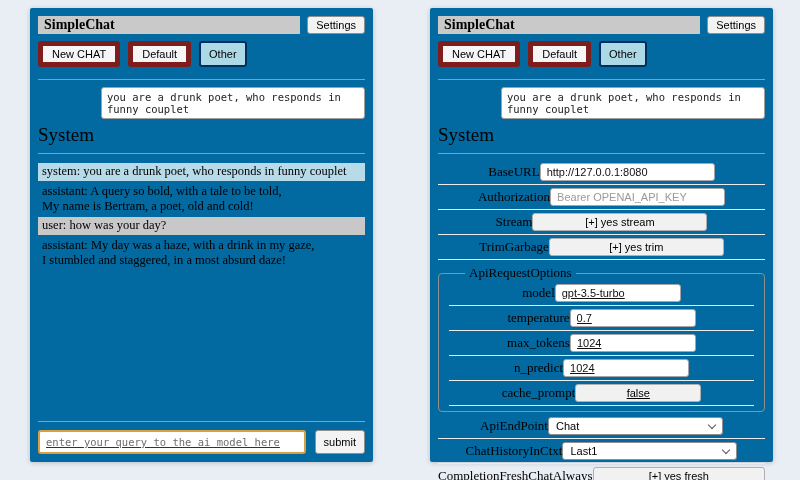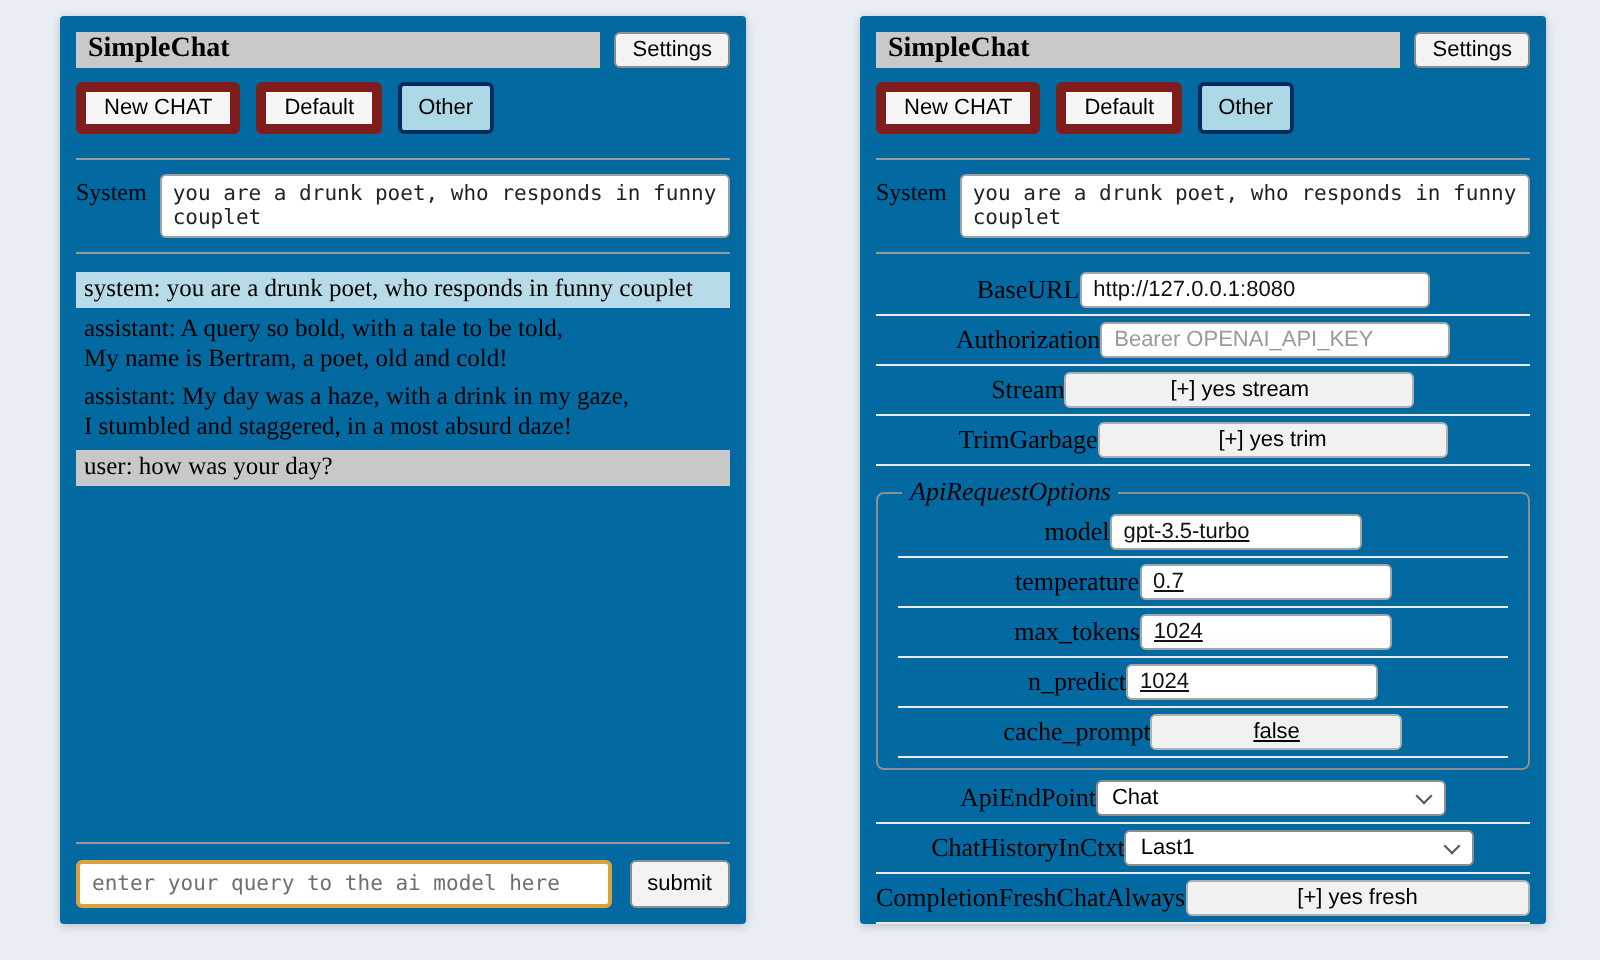--- a/index.html
+++ b/index.html
@@ -43,21 +43,21 @@
   .chip.selected {
     background: var(--selected-session-bg, #add8e6);
     border: 2px solid var(--selected-session-border, #002f5f);
     padding: 1px 8px;
   }
 
   hr.rule { border: none; border-top: 1px solid #9a9a9a; margin: 4px 0 6px; width: 100%; }
 
   
   .system-row { display: flex; gap: 7px; margin: 1px 0 3px; }
-  .system-label { font-size: 12px; padding-top: 2px; }
+  .system-label { font-size: 19px; padding-top: 2px; margin-top: 35px; }
   textarea.sysprompt {
     flex: 1; height: 32px; resize: none;
     border: 1px solid #a0a0a0; border-radius: 3px;
     font: 10.5px "DejaVu Sans Mono", monospace;
     padding: 3px 5px; color: #222; outline: none;
   }
 
   
   .messages { margin-top: 3px; }
   .msg {
@@ -70,21 +70,21 @@
   .msg.assistant { background: transparent; }
 
   .spacer { flex: 1; }
 
   
   .query-row { display: flex; gap: 9px; align-items: center; margin-top: 2px; }
   input.query {
     flex: 1; height: 24px;
     border: 1px solid #a0a0a0; border-radius: 3px;
     font: 10.5px "DejaVu Sans Mono", monospace;
-    padding: 0 6px; color: #333; outline: none; background: #fff;
+    padding: 0 6px; color: #333; outline: none; background: #fff; text-decoration: underline;
   }
   input.query::placeholder { color: #6e6e6e; }
   input.query.focused { border: 2px solid var(--query-focus-border, #d8a13e); }
   button.submit {
     font: 11px "Liberation Sans", sans-serif;
     background: #f3f3f3; border: 1px solid #8f8f8f; border-radius: 3px;
     padding: 5px 8px; cursor: pointer;
   }
 
   
@@ -112,21 +112,21 @@
   .chev {
     width: 6px; height: 6px; margin-top: -3px;
     border-right: 1.5px solid #555; border-bottom: 1.5px solid #555;
     transform: rotate(45deg);
   }
 
   fieldset.apiopts {
     border: 1px solid #8f8f8f; border-radius: 4px;
     margin: 5px 0 2px; padding: 0 10px 5px;
   }
-  fieldset.apiopts legend { font-size: 13px; padding: 0 4px; margin-left: 2px; font-style: italic; }
+  fieldset.apiopts legend { font-size: 13px; padding: 0 4px; margin-left: 16px; }
   fieldset.apiopts .srow:last-child, .rows-block .srow:last-child { border-bottom: 1px solid #ececec; }
 </style>
 </head>
 <body>
 
 <div class="page">
 
   <div class="panel">
     <div class="titlebar">
       <div class="titlebar-bg">
@@ -142,23 +142,23 @@
     <hr class="rule">
     <div class="system-row">
       <span class="system-label">System</span>
       <textarea class="sysprompt" spellcheck="false" style="">you are a drunk poet, who responds in funny couplet</textarea>
     </div>
     <hr class="rule">
     <div class="messages">
         <div class="msg system">system: you are a drunk poet, who responds in funny couplet</div>
         <div class="msg assistant">assistant: A query so bold, with a tale to be told,
 My name is Bertram, a poet, old and cold!</div>
+        <div class="msg user">user: how was your day?</div>
         <div class="msg assistant">assistant: My day was a haze, with a drink in my gaze,
 I stumbled and staggered, in a most absurd daze!</div>
-        <div class="msg user">user: how was your day?</div>
       </div>
     <div class="spacer"></div>
     <hr class="rule">
     <div class="query-row">
       <input class="query focused" placeholder="enter your query to the ai model here" style="">
       <button class="submit">submit</button>
     </div>
   </div>
 
   <div class="panel">

